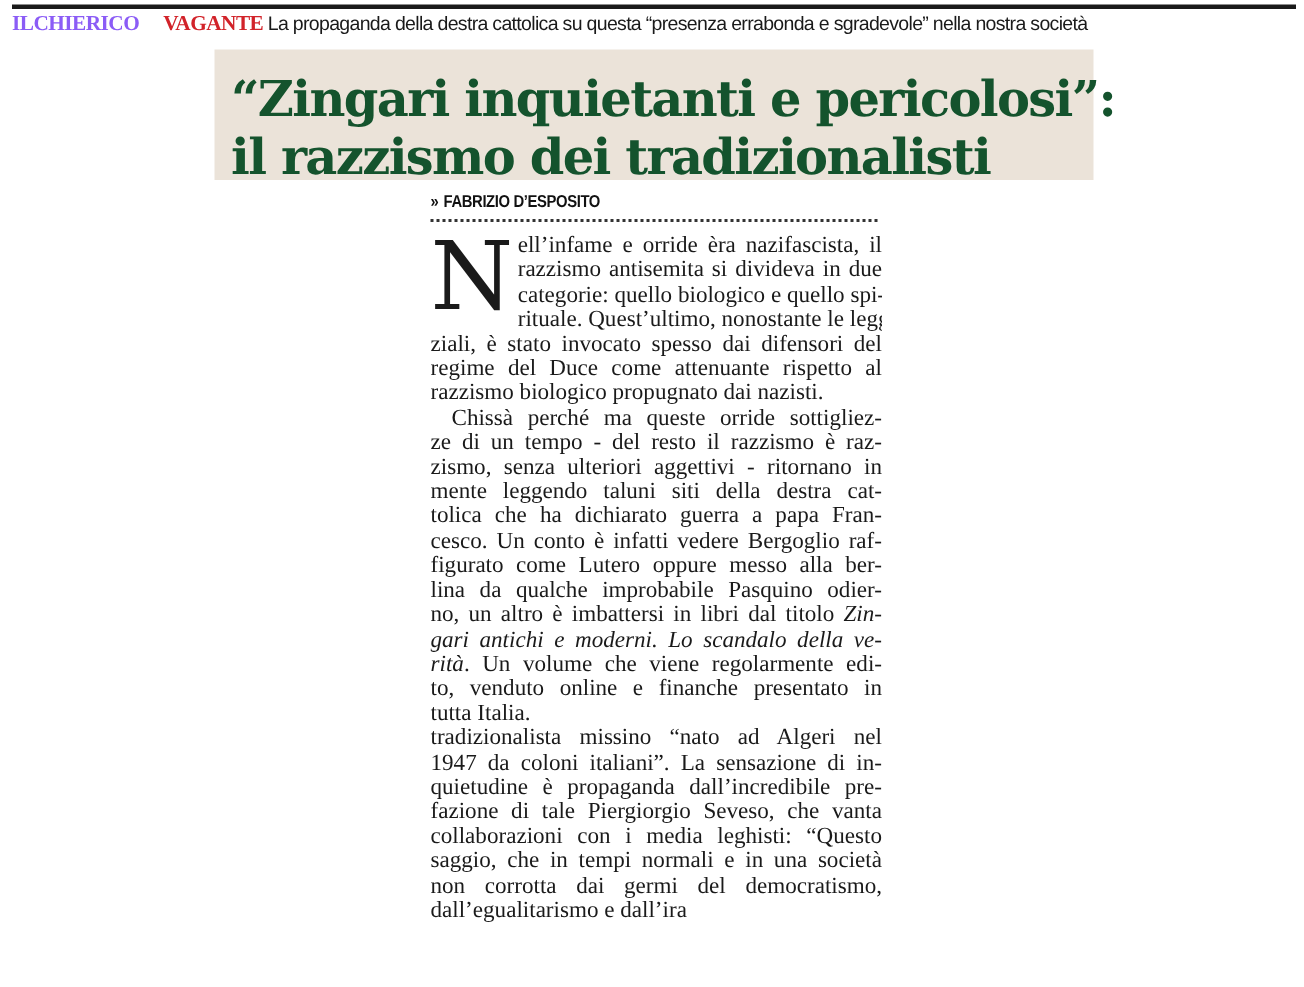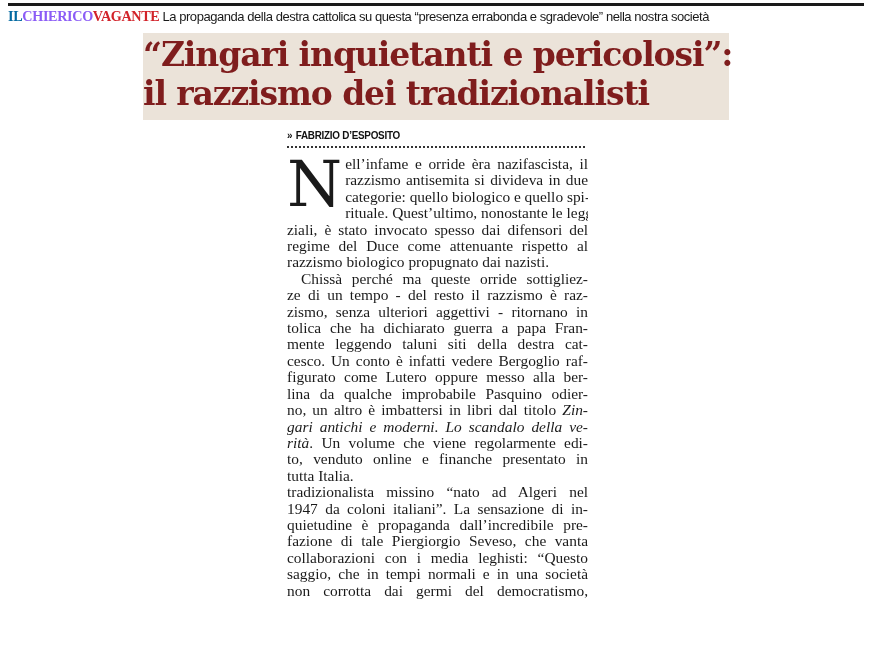--- a/index.html
+++ b/index.html
@@ -27,30 +27,31 @@
       position: absolute;
       left: 8px;
       top: 8px;
       white-space: nowrap;
       font-family: "Liberation Serif", serif;
       font-size: 14.2px;
       line-height: 16px;
       letter-spacing: -0.35px;
     }
     .kicker-il {
-      color: #0369a1;
+      color: #8b5cf6;
       font-weight: bold;
     }
     .kicker-chierico {
       color: #8b5cf6;
       font-weight: bold;
     }
     .kicker-vagante {
       color: #d2232a;
       font-weight: bold;
+      padding-left: 16px;
     }
     .kicker-sub {
       color: #1a1a1a;
       font-family: "Liberation Sans", sans-serif;
       font-size: 13px;
       letter-spacing: -0.45px;
       margin-left: 3px;
     }
     .headline-box {
       position: absolute;
@@ -58,27 +59,27 @@
       top: 33px;
       width: 586px;
       height: 87px;
       background: #ebe3d9;
     }
     .headline {
       position: absolute;
       left: 0px;
       top: 2px;
       width: 600px;
-      margin: 0;
+      margin: 11px;
       font-family: "DejaVu Serif", serif;
       font-weight: bold;
       font-size: 33px;
       line-height: 39px;
       letter-spacing: -1.1px;
-      color: #7f1d1d;
+      color: #14532d;
       white-space: nowrap;
     }
     .byline {
       position: absolute;
       left: 287px;
       top: 128px;
       font-family: "Liberation Sans", sans-serif;
       font-weight: bold;
       font-size: 11.5px;
       line-height: 14px;
@@ -168,33 +169,34 @@
     <span class="line">categorie: quello biologico e quello spi-</span>
     <span class="line">rituale. Quest’ultimo, nonostante le leggi raz-</span>
     <span class="line">ziali, è stato invocato spesso dai difensori del</span>
     <span class="line">regime del Duce come attenuante rispetto al</span>
     <span class="line last">razzismo biologico propugnato dai nazisti.</span>
   </p>
   <p>
     <span class="line" style="text-indent:14px">Chissà perché ma queste orride sottigliez-</span>
     <span class="line">ze di un tempo - del resto il razzismo è raz-</span>
     <span class="line">zismo, senza ulteriori aggettivi - ritornano in</span>
+    <span class="line">mente leggendo taluni siti della destra cat-</span>
     <span class="line">tolica che ha dichiarato guerra a papa Fran-</span>
-    <span class="line">mente leggendo taluni siti della destra cat-</span>
     <span class="line">cesco. Un conto è infatti vedere Bergoglio raf-</span>
     <span class="line">figurato come Lutero oppure messo alla ber-</span>
     <span class="line">lina da qualche improbabile Pasquino odier-</span>
     <span class="line"><span>no, un altro è imbattersi in libri dal titolo </span><em>Zin-</em></span>
     <span class="line"><em>gari antichi e moderni. Lo scandalo della ve-</em></span>
     <span class="line"><em>rità</em><span>. Un volume che viene regolarmente edi-</span></span>
     <span class="line">to, venduto online e finanche presentato in</span>
     <span class="line last">tutta Italia.</span>
   </p>
   <p>
     <span class="line">tradizionalista missino “nato ad Algeri nel</span>
     <span class="line">1947 da coloni italiani”. La sensazione di in-</span>
     <span class="line">quietudine è propaganda dall’incredibile pre-</span>
     <span class="line">fazione di tale Piergiorgio Seveso, che vanta</span>
     <span class="line">collaborazioni con i media leghisti: “Questo</span>
     <span class="line">saggio, che in tempi normali e in una società</span>
     <span class="line">non corrotta dai germi del democratismo,</span>
+    <span class="line last">dall’egualitarismo e dall’ira</span>
   </p>
 </div>
 
 </body></html>

